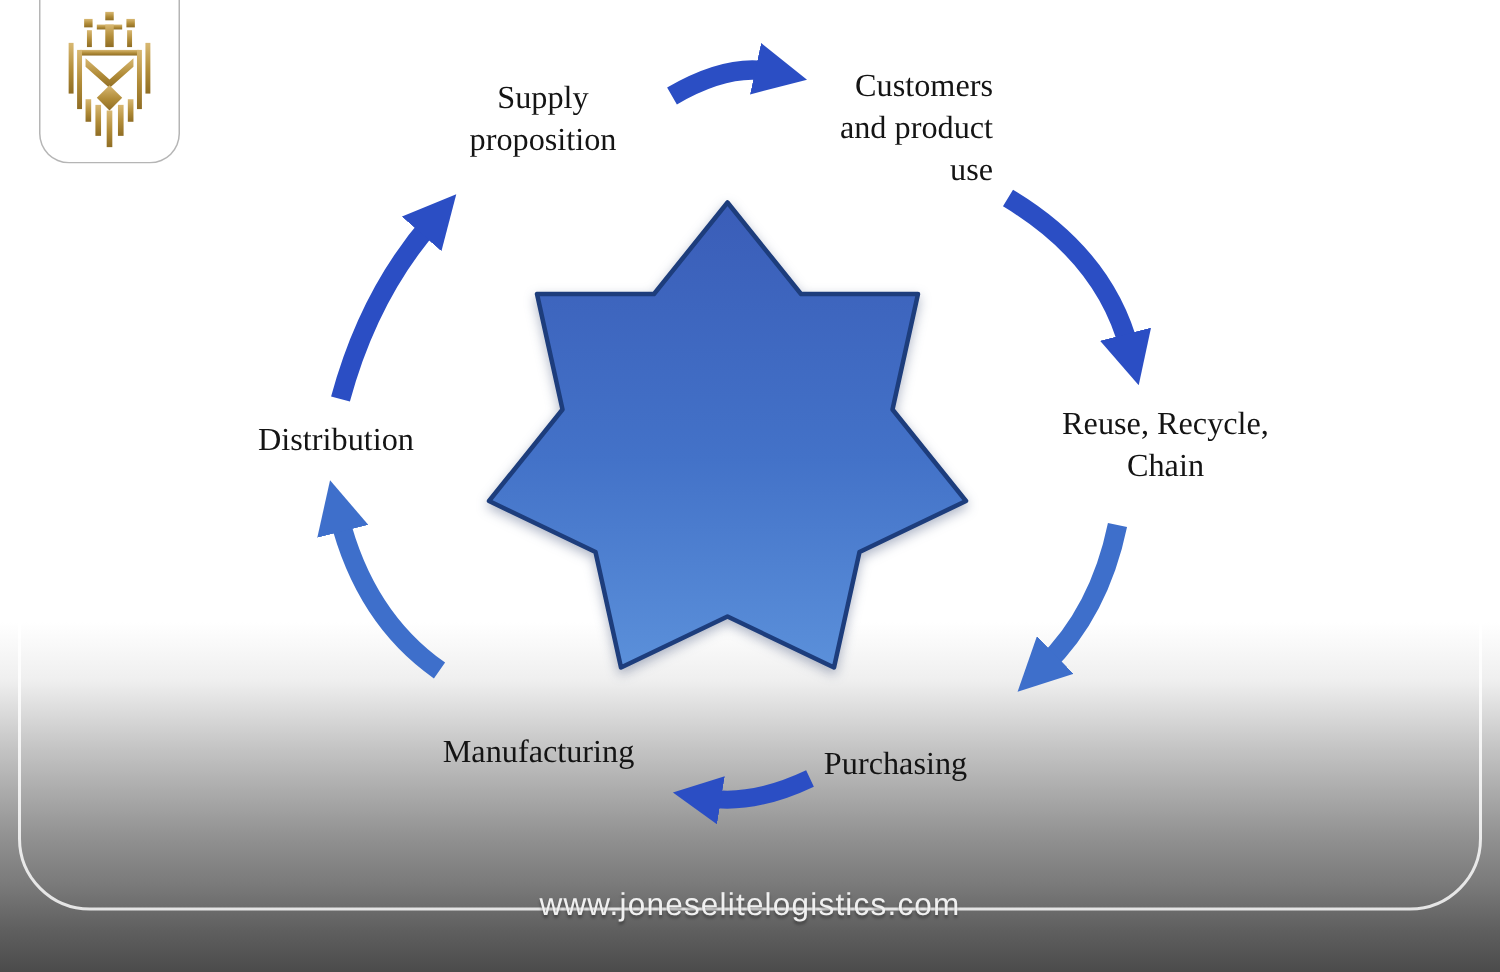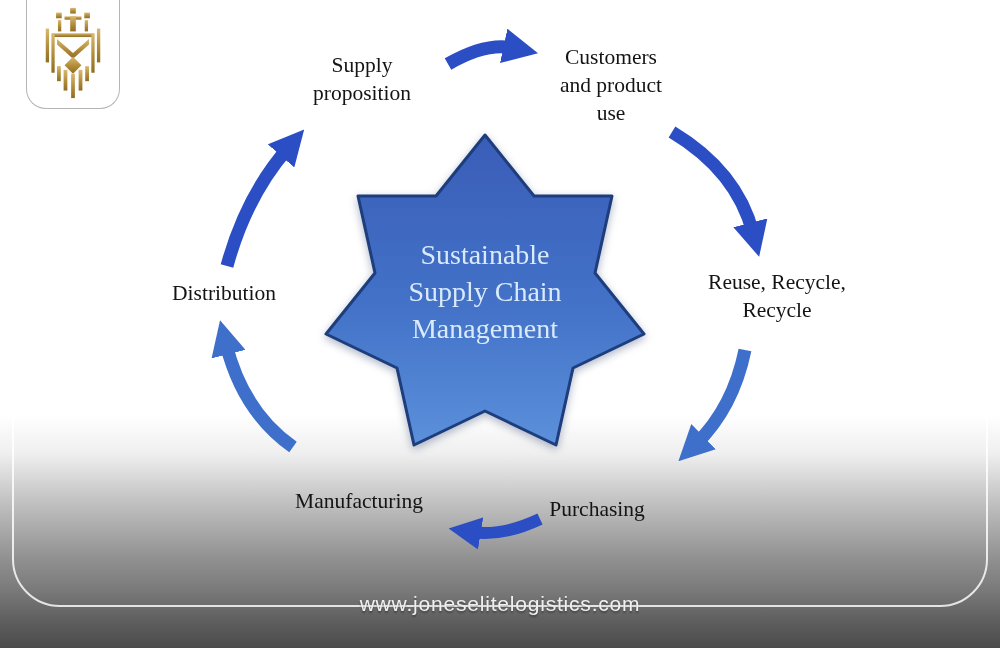--- a/index.html
+++ b/index.html
@@ -104,40 +104,35 @@
         <polygon points="33,52 42,61 33,70 24,61"></polygon>
         <rect x="16" y="62" width="4" height="16"></rect>
         <rect x="23" y="66" width="4" height="22"></rect>
         <rect x="31" y="70" width="4" height="26"></rect>
         <rect x="39" y="66" width="4" height="22"></rect>
         <rect x="46" y="62" width="4" height="16"></rect>
       </g>
     </svg>
   </div>
 
-  <div class="star-title">
-    <div>Sustainable</div>
-    <div>Supply Chain</div>
-    <div>Management</div>
-  </div>
 
   <div class="label" style="left:362px;top:51px;">
     <div>Supply</div>
     <div>proposition</div>
   </div>
 
-  <div class="label" style="left:611px;top:43px;">
+  <div class="label" style="left:611px;top:43px;text-align:right;">
     <div>Customers</div>
     <div>and product</div>
     <div>use</div>
   </div>
 
   <div class="label" style="left:749px;top:268px;margin-left:28px;">
     <div>Reuse, Recycle,</div>
-    <div>Recycle</div>
+    <div>Chain</div>
   </div>
 
   <div class="label" style="left:359px;top:487px;">
     <div>Manufacturing</div>
   </div>
 
   <div class="label" style="left:597px;top:495px;">
     <div>Purchasing</div>
   </div>
 

